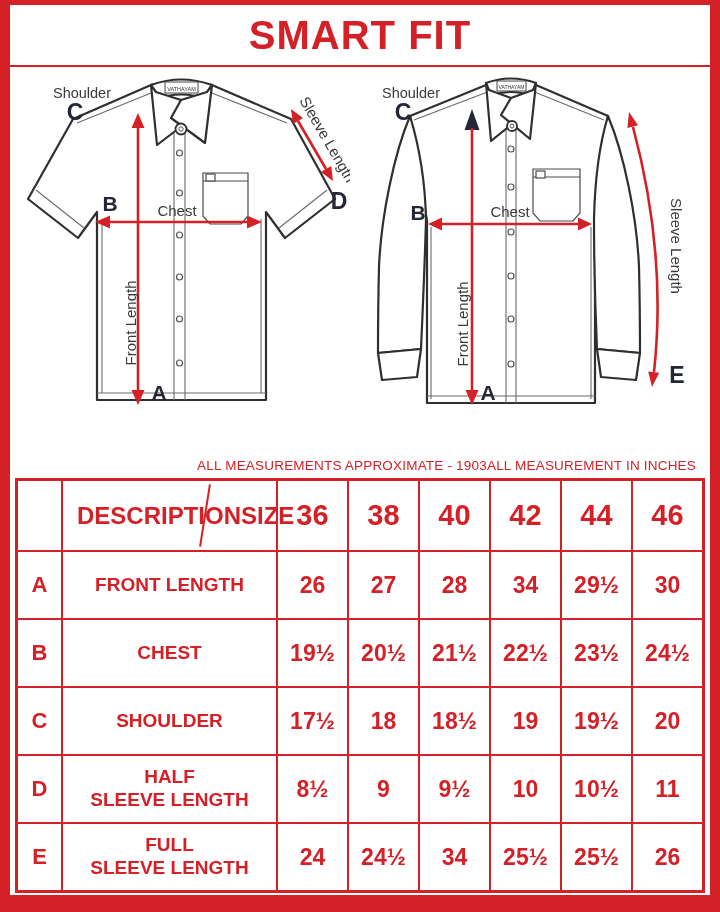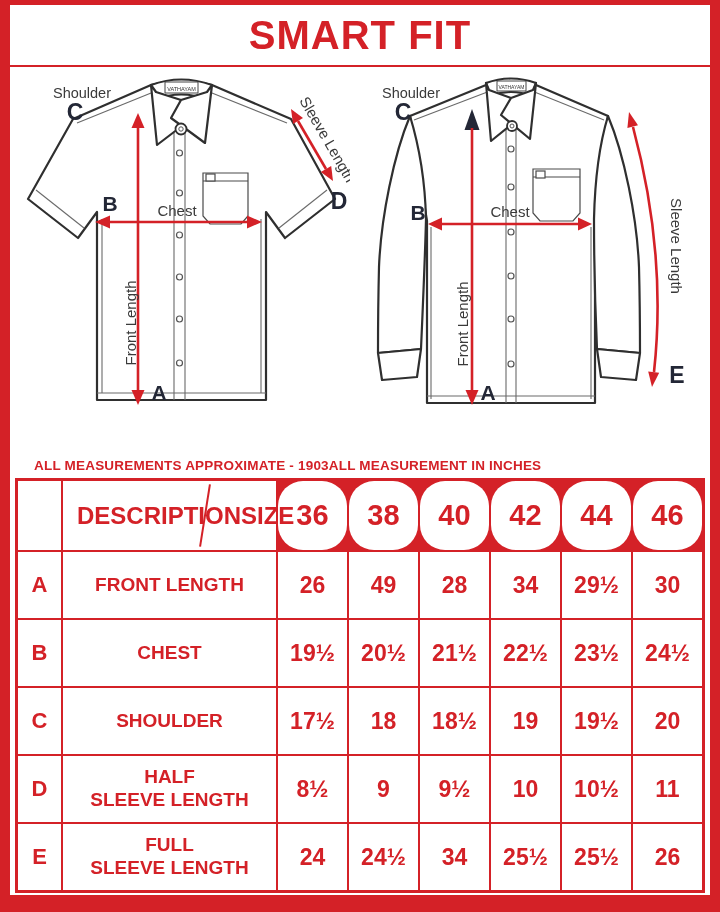--- a/index.html
+++ b/index.html
@@ -7,30 +7,30 @@
     width:720px;height:912px;box-sizing:border-box;position:relative;
     background:#ffffff;margin:0 auto;
     border-style:solid;border-color:#d42127;
     border-width:5px 10px 17px 10px;
     font-family:"Liberation Sans",sans-serif;
     overflow:hidden;
   }
   .title-bar{height:60px;border-bottom:2px solid #d42127;display:flex;align-items:center;justify-content:center;}
   .title{font-size:40px;font-weight:bold;color:#d42127;letter-spacing:1px;}
   .diagrams{height:384px;display:flex;justify-content:center;align-items:flex-start;gap:20px;padding-top:2px;}
-  .notes{height:24px;display:flex;justify-content:flex-start;align-items:center;
-         padding:0 14px 0 24px;color:#d42127;font-weight:bold;font-size:13.5px;letter-spacing:.2px;}
+  .notes{height:24px;display:flex;justify-content:flex-end;align-items:center;
+         padding:0 14px 0 24px;color:#d42127;font-weight:normal;font-size:13.5px;letter-spacing:.2px;}
   .size-table{
     width:684px;margin:1px auto 0;background:#d42127;border:3px solid #d42127;
     display:grid;grid-template-columns:43px 213px repeat(6,1fr);
     grid-template-rows:69px repeat(5,66px);gap:2px;
   }
   .cell{background:#ffffff;display:flex;align-items:center;justify-content:center;
         color:#d42127;font-weight:bold;}
-  .size-head{font-size:29px;border-radius:25px;}
+  .size-head{font-size:29px;}
   .row-key{font-size:22px;}
   .row-label{flex-direction:column;font-size:19px;line-height:1.2;text-align:center;}
   .row-val{font-size:23px;}
   .desc-cell{position:relative;font-size:24px;justify-content:space-between;padding:0 12px 0 14px;box-sizing:border-box;}
   .desc-cell .slash{position:absolute;left:66%;top:3px;bottom:3px;width:2px;background:#d42127;transform:rotate(9deg);}
   svg text{font-family:"Liberation Sans",sans-serif;}
 </style>
 </head>
 <body>
 
@@ -180,21 +180,21 @@
       <div class="cell size-head">38</div>
       <div class="cell size-head">40</div>
       <div class="cell size-head">42</div>
       <div class="cell size-head">44</div>
       <div class="cell size-head">46</div>
       <div class="cell row-key">A</div>
       <div class="cell row-label">
         <div>FRONT LENGTH</div>
       </div>
       <div class="cell row-val">26</div>
-      <div class="cell row-val">49</div>
+      <div class="cell row-val">27</div>
       <div class="cell row-val">28</div>
       <div class="cell row-val">34</div>
       <div class="cell row-val">29½</div>
       <div class="cell row-val">30</div>
       <div class="cell row-key">B</div>
       <div class="cell row-label">
         <div>CHEST</div>
       </div>
       <div class="cell row-val">19½</div>
       <div class="cell row-val">20½</div>

